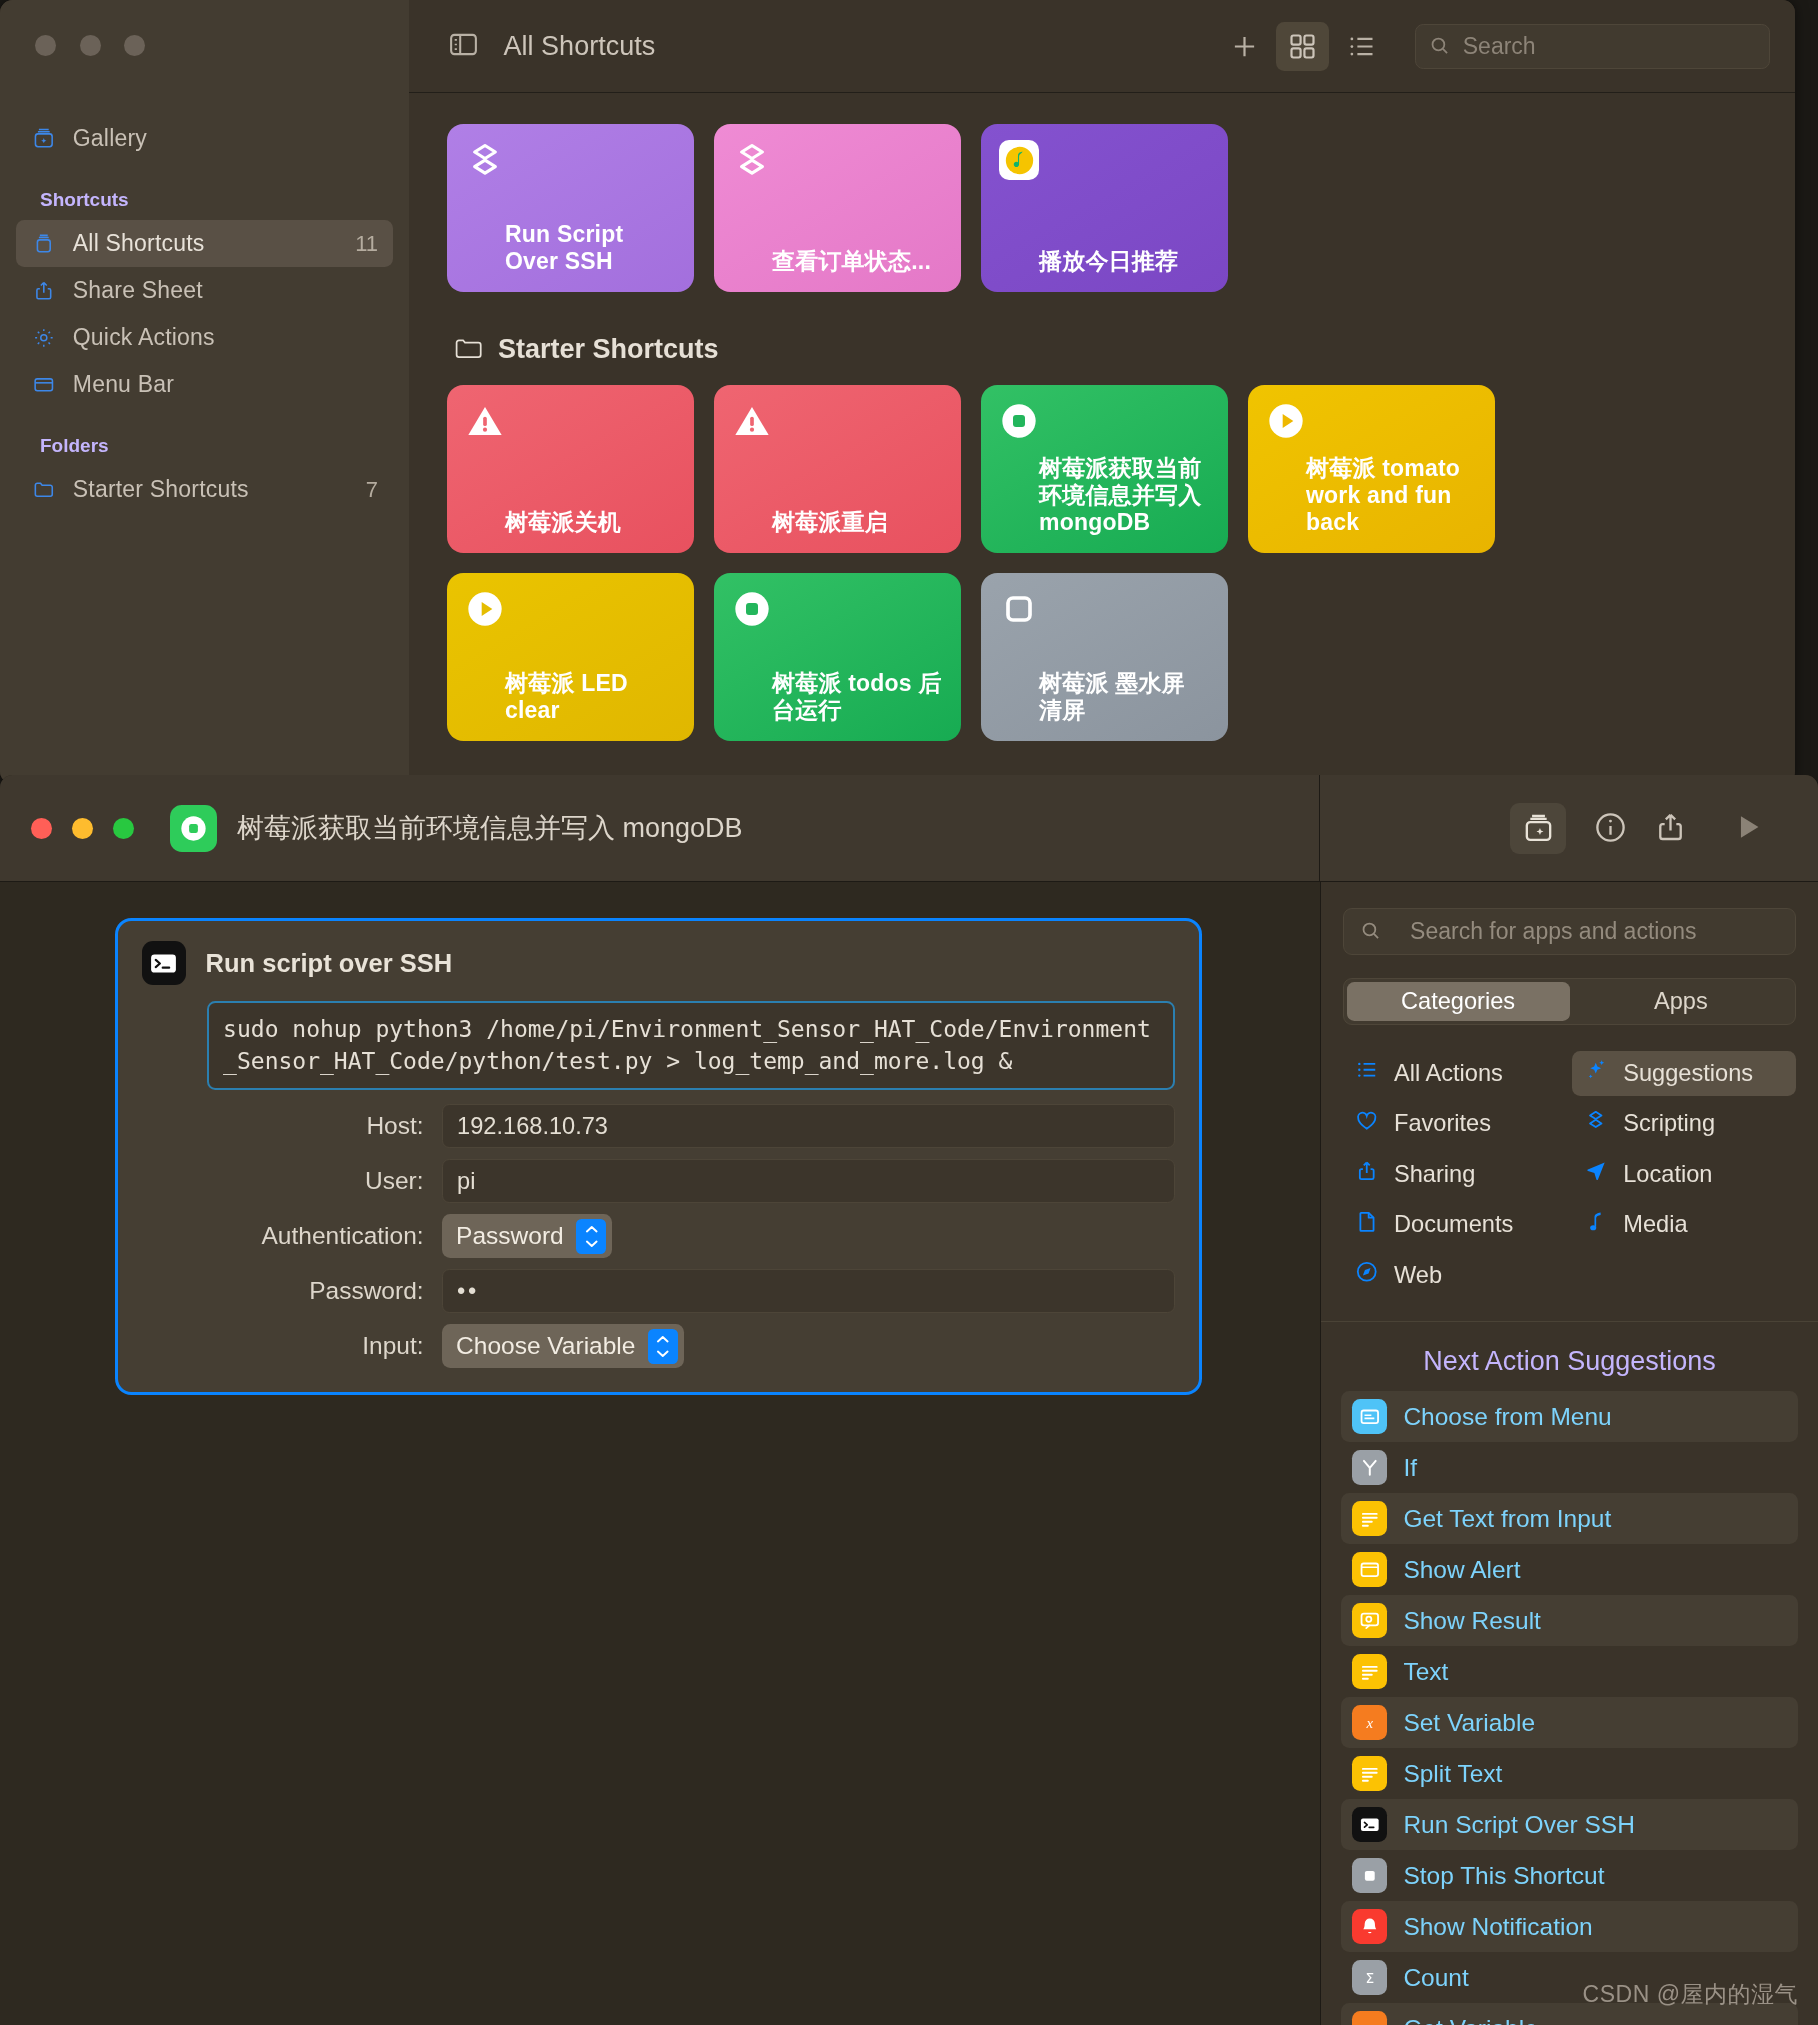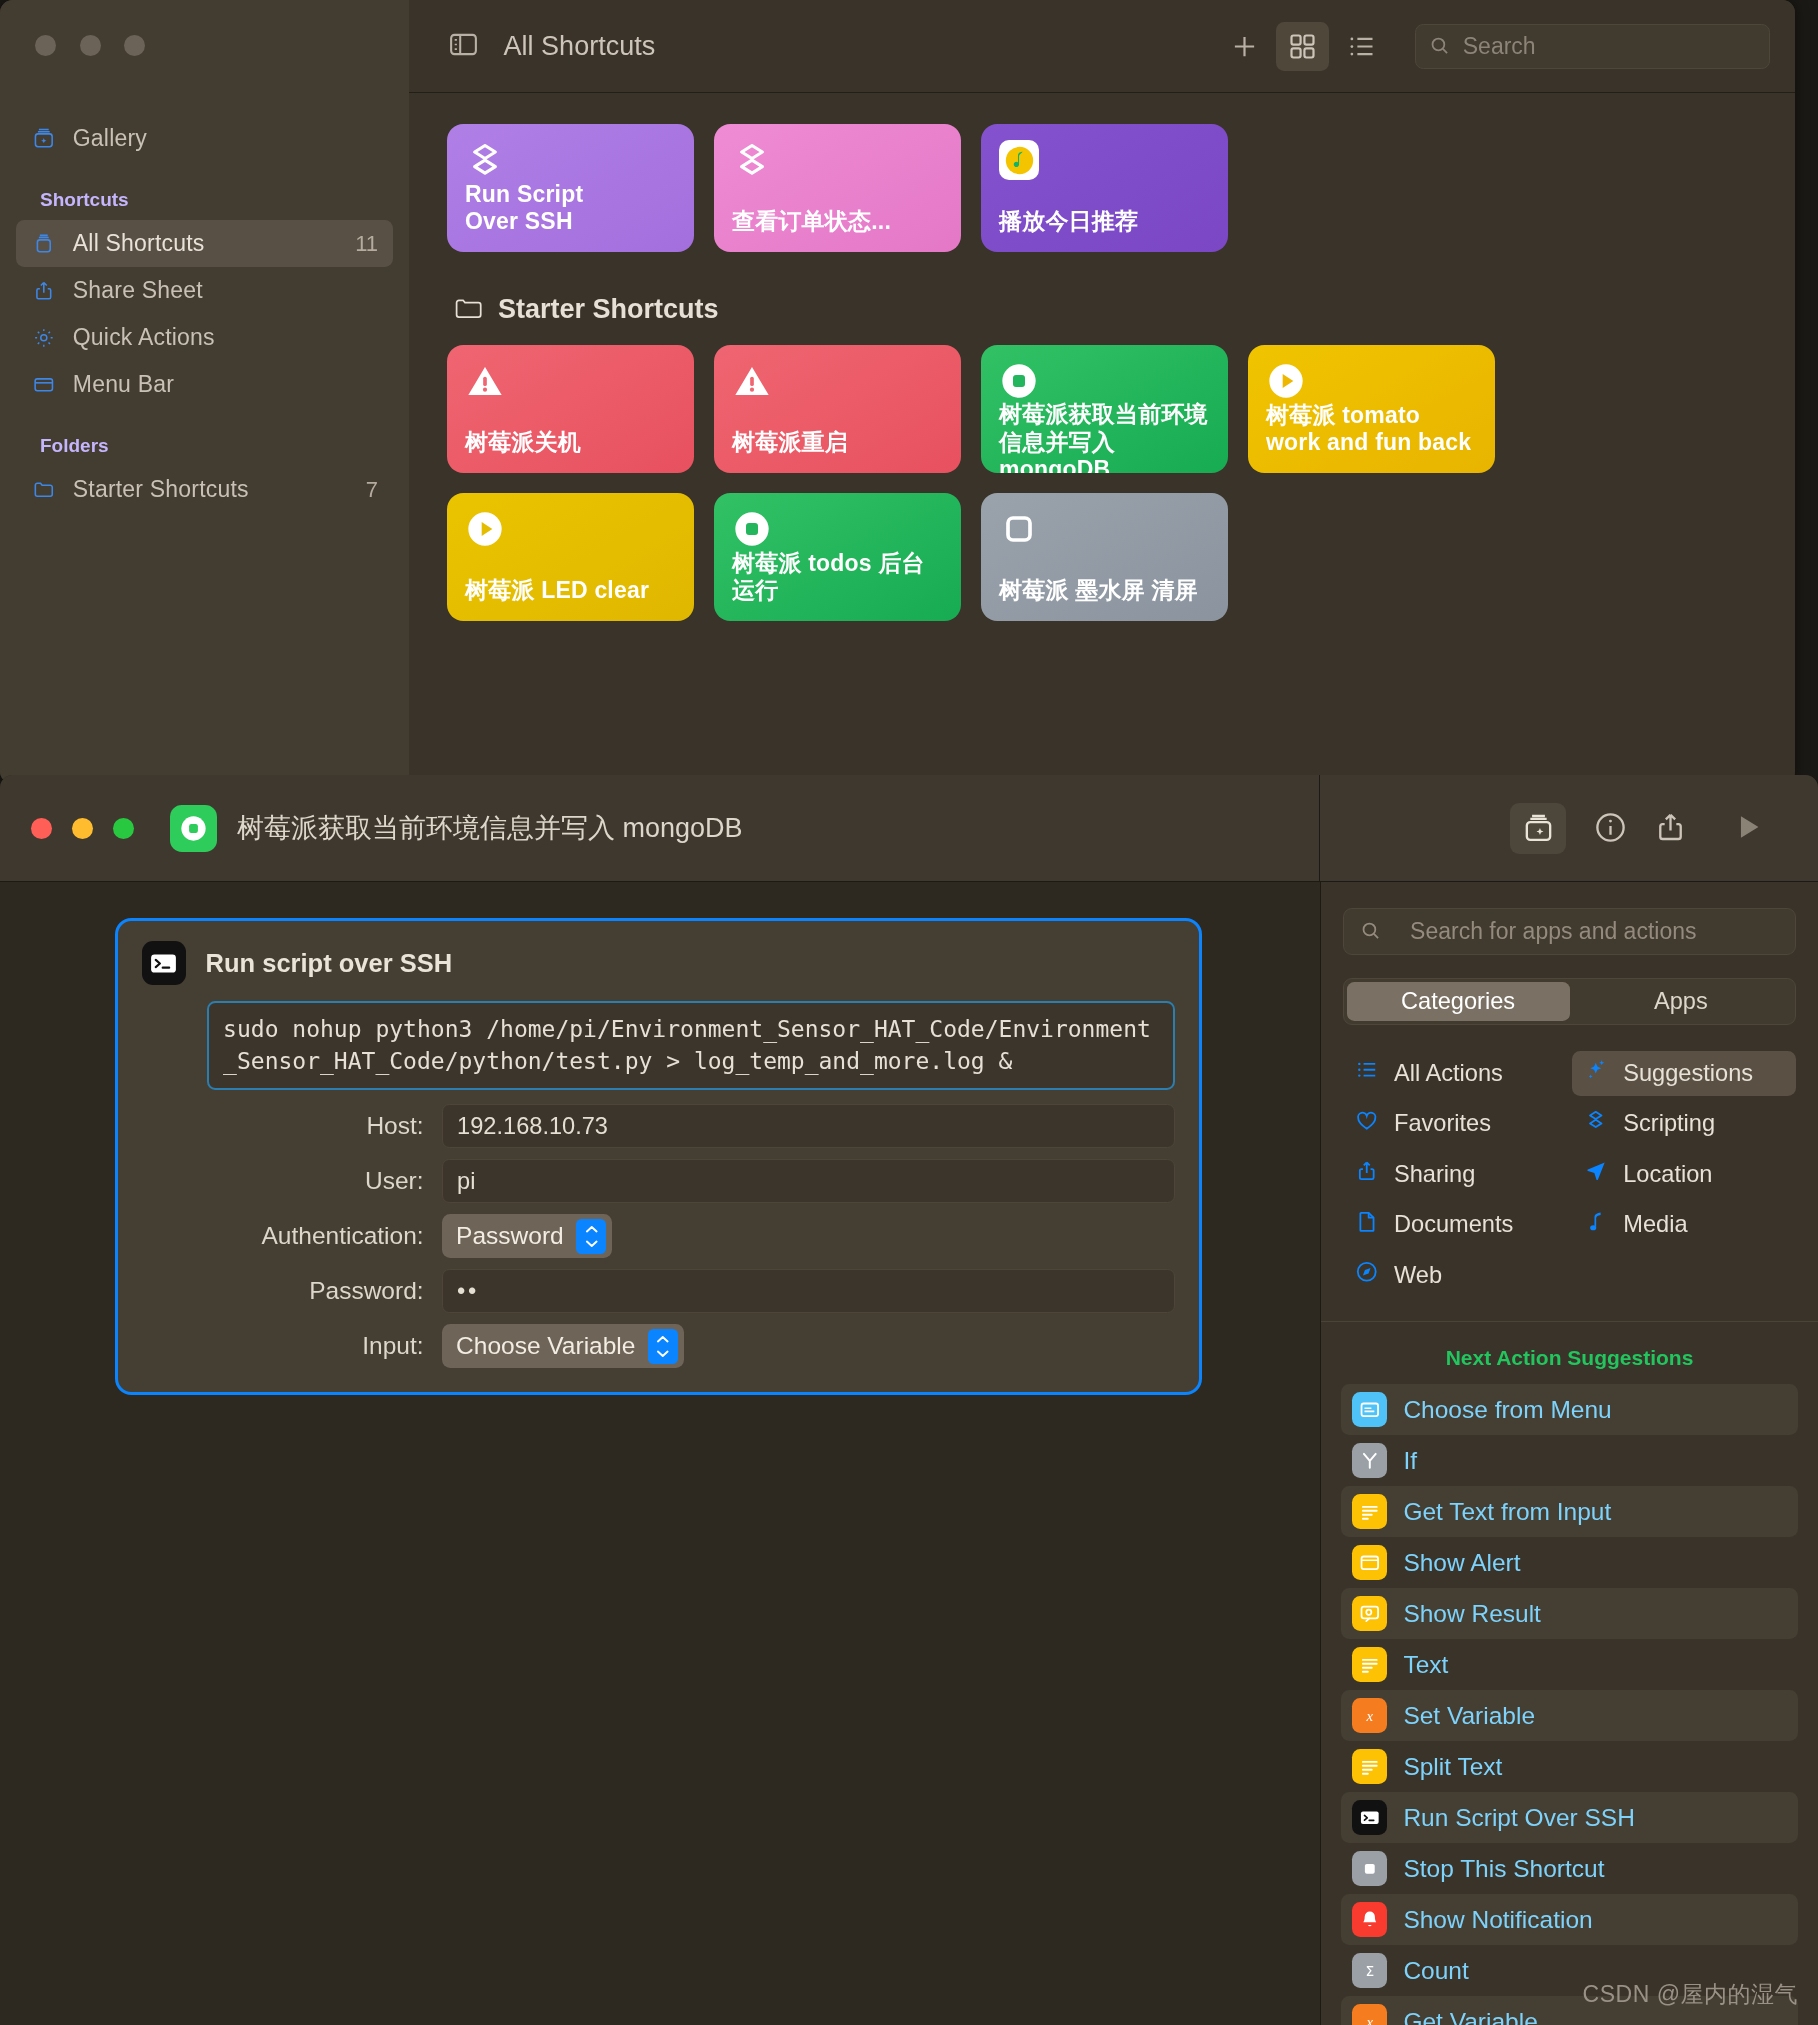--- a/index.html
+++ b/index.html
@@ -55,23 +55,23 @@
   .tb-search {
     margin-left: 27px; width: 355px; height: 45px; border-radius: 8.2px;
     border: 0.9px solid #4e4639; background: #413a2f;
     display:flex; align-items:center; padding: 0 12.7px; gap: 11px;
   }
   .tb-search .ph { font-size: 23px; color: #8d8478; }
 
   .lib-body { padding: 31px 38px 0 38px; }
   .grid { display: flex; flex-wrap: wrap; gap: 20px; }
   .tile {
-    width: 247px; height: 128px; border-radius: 16.4px;
+    width: 247px; height: 168px; border-radius: 16.4px;
     position: relative; padding: 16.4px 18px; overflow: hidden;
-    display: flex; flex-direction: column;
+    display: flex; flex-direction: row;
   }
   .tile-ico { width: 40px; height: 40px; }
   .tile-ico svg { width: 40px; height: 40px; }
   .tile-name {
     margin-top: auto; font-size: 23px; font-weight: bold; color: #fff;
     line-height: 1.18; letter-spacing: 0.2px;
   }
   .sec-head {
     display:flex; align-items:center; gap: 16.4px; margin: 42px 0 20px 5.5px;
   }
@@ -175,22 +175,22 @@
   }
   .cat {
     display:flex; align-items:center; gap: 14.5px; height: 45px;
     padding: 0 11px; border-radius: 8.2px;
   }
   .cat.on { background: #5a5144; }
   .cat svg { width: 25.5px; height: 25.5px; flex:0 0 25.5px; }
   .cat span { font-size: 23.6px; color: #e7e1d7; }
 
   .sug-head {
-    text-align:center; font-size: 21px; font-weight: bold;
-    color: #22c55e; padding: 23.6px 0 14.5px;
+    text-align:center; font-size: 27px; font-weight: normal;
+    color: #c4b5fd; padding: 23.6px 0 14.5px;
   }
   .sug-list { padding: 0 20px; }
   .sug {
     display:flex; align-items:center; gap: 16.4px; height: 51px;
     padding: 0 11px; border-radius: 8.2px;
   }
   .sug.alt { background: #453e33; }
   .sug-ico { width: 35px; height: 35px; border-radius: 8.2px; flex:0 0 35px;
     display:flex; align-items:center; justify-content:center; }
   .sug-ico svg { width: 23.6px; height: 23.6px; }

